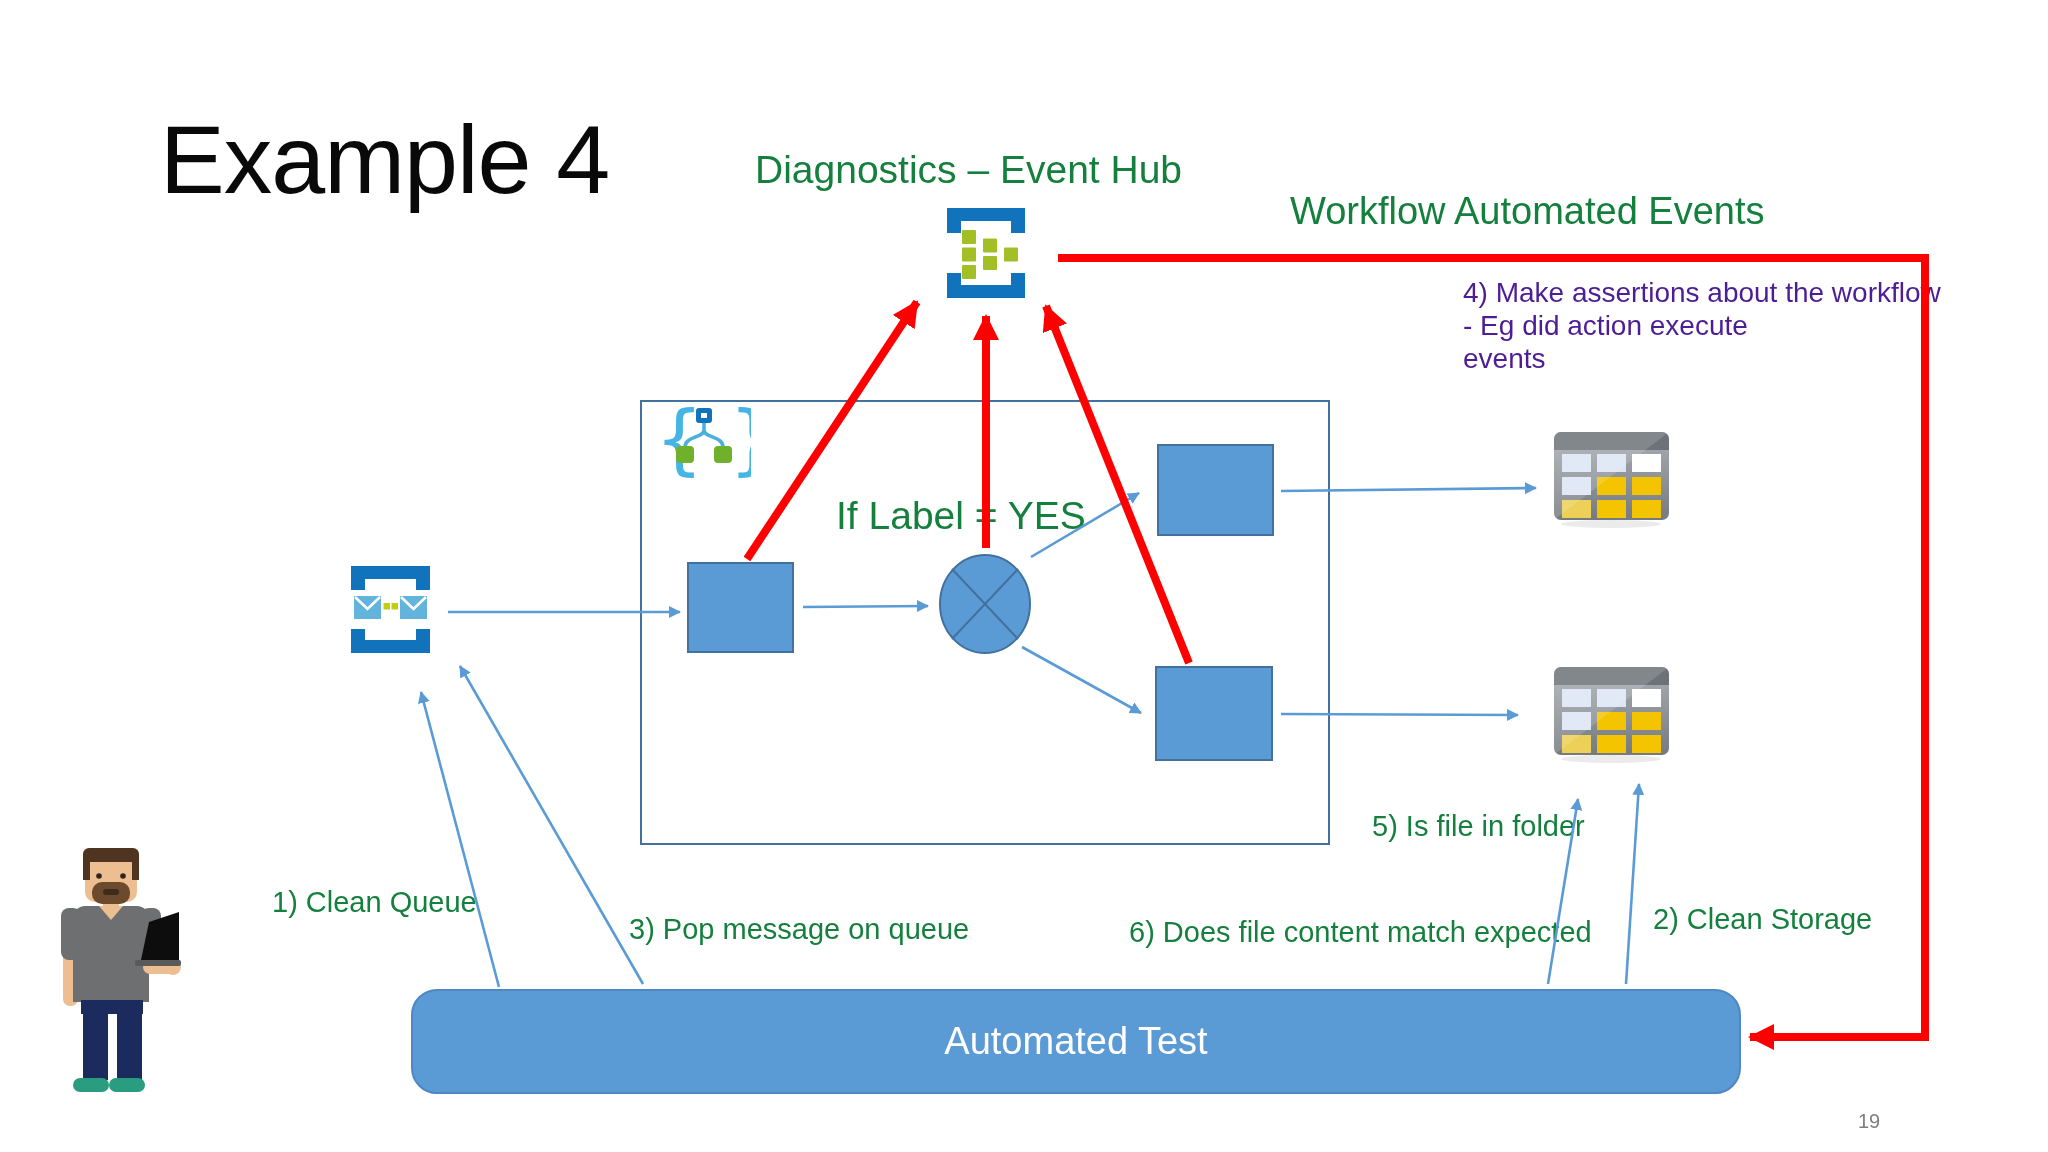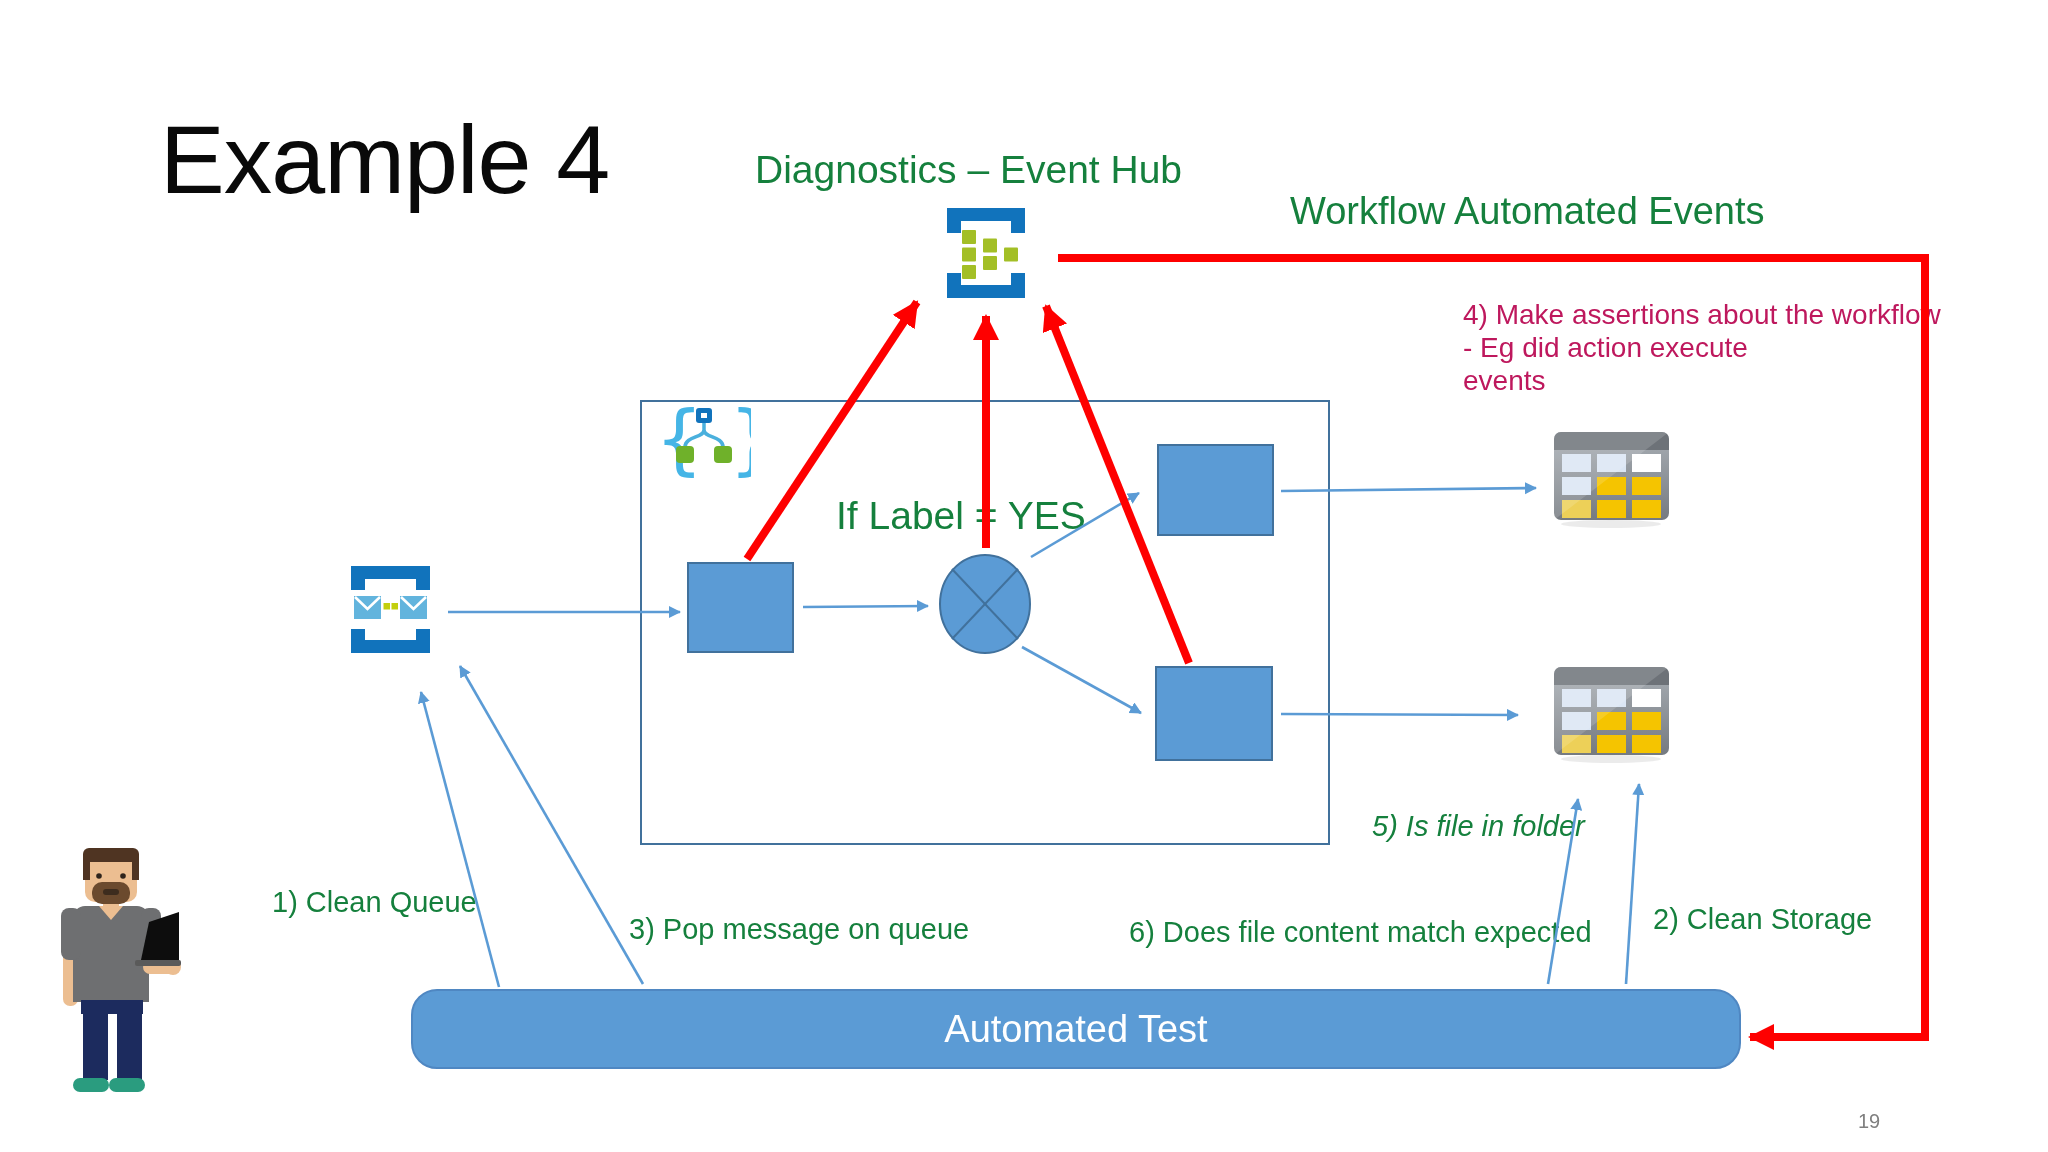--- a/index.html
+++ b/index.html
@@ -13,36 +13,36 @@
     letter-spacing:-1px;line-height:1.15;color:#090909;margin:8px;
   }
   .lbl{position:absolute;white-space:nowrap;color:#15803d;}
   .event-hub-title{left:755px;top:148px;font-size:39px;}
   .workflow-events{left:1290px;top:190px;font-size:38px;}
   .condition{left:836px;top:494px;font-size:39px;}
   .step{font-size:29px;}
   .step-clean-queue{left:272px;top:886px;}
   .step-pop-message{left:629px;top:913px;}
   .step-content-match{left:1129px;top:916px;}
-  .step-file-in-folder{left:1372px;top:810px;font-style:italic;}
+  .step-file-in-folder{left:1372px;top:810px;}
   .step-clean-storage{left:1653px;top:903px;}
-  .note{position:absolute;left:1463px;top:298px;font-size:28px;line-height:33px;color:#be185d;}
+  .note{position:absolute;left:1463px;top:276px;font-size:28px;line-height:33px;color:#4c1d95;}
   .workflow-box{
     position:absolute;left:640px;top:400px;width:690px;height:445px;
     border:2px solid var(--shape-border);background:transparent;box-sizing:border-box;
   }
   .shape-rect{
     position:absolute;background:var(--shape-blue);
     border:2px solid var(--shape-border);box-sizing:border-box;
   }
   .rect-left{left:687px;top:562px;width:107px;height:91px;}
   .rect-top-right{left:1157px;top:444px;width:117px;height:92px;}
   .rect-bottom-right{left:1155px;top:666px;width:118px;height:95px;}
   .bar{
-    position:absolute;left:411px;top:989px;width:1330px;height:80px;
+    position:absolute;left:411px;top:989px;width:1330px;height:105px;
     background:var(--shape-blue);border:2px solid #4f87c2;border-radius:26px;
     display:flex;align-items:center;justify-content:center;box-sizing:border-box;
   }
   .bar span{color:#ffffff;font-size:38px;}
   .page-num{position:absolute;left:1858px;top:1110px;font-size:20px;color:var(--page-gray);}
   .overlay{position:absolute;left:0;top:0;pointer-events:none;}
   svg{display:block;}
 </style>
 </head>
 <body>

